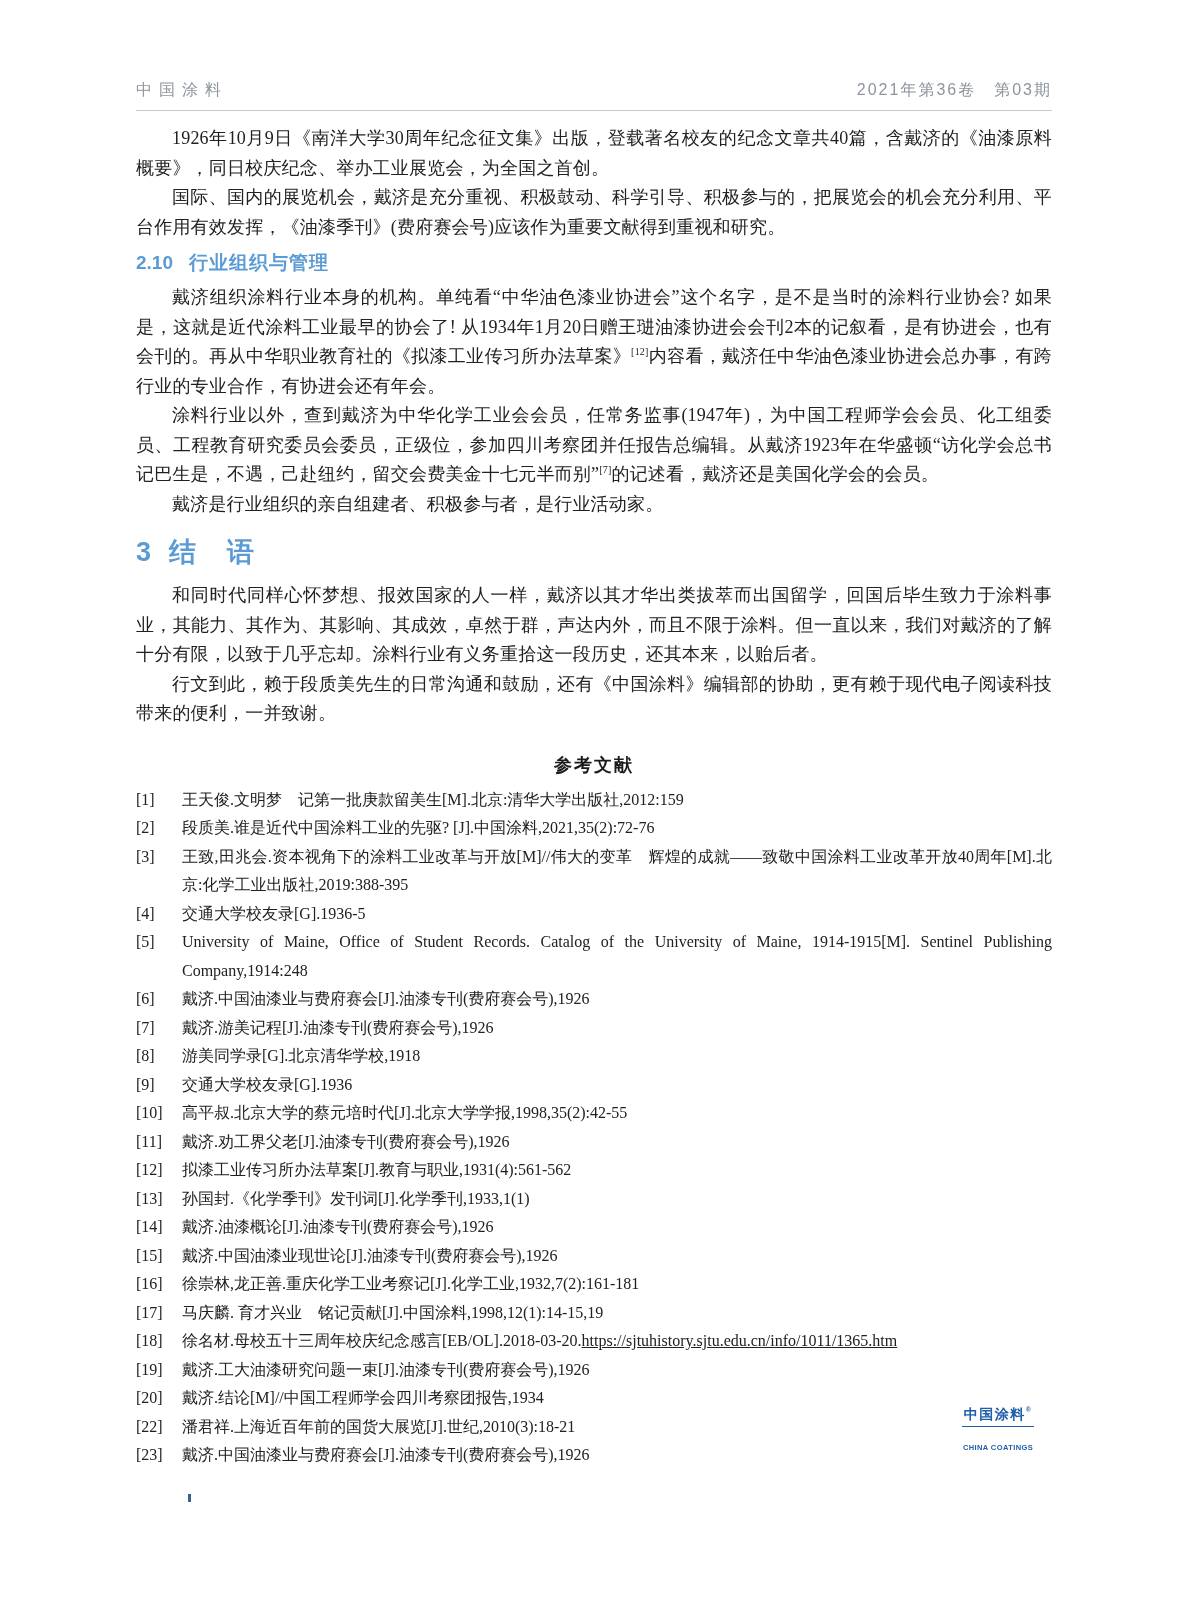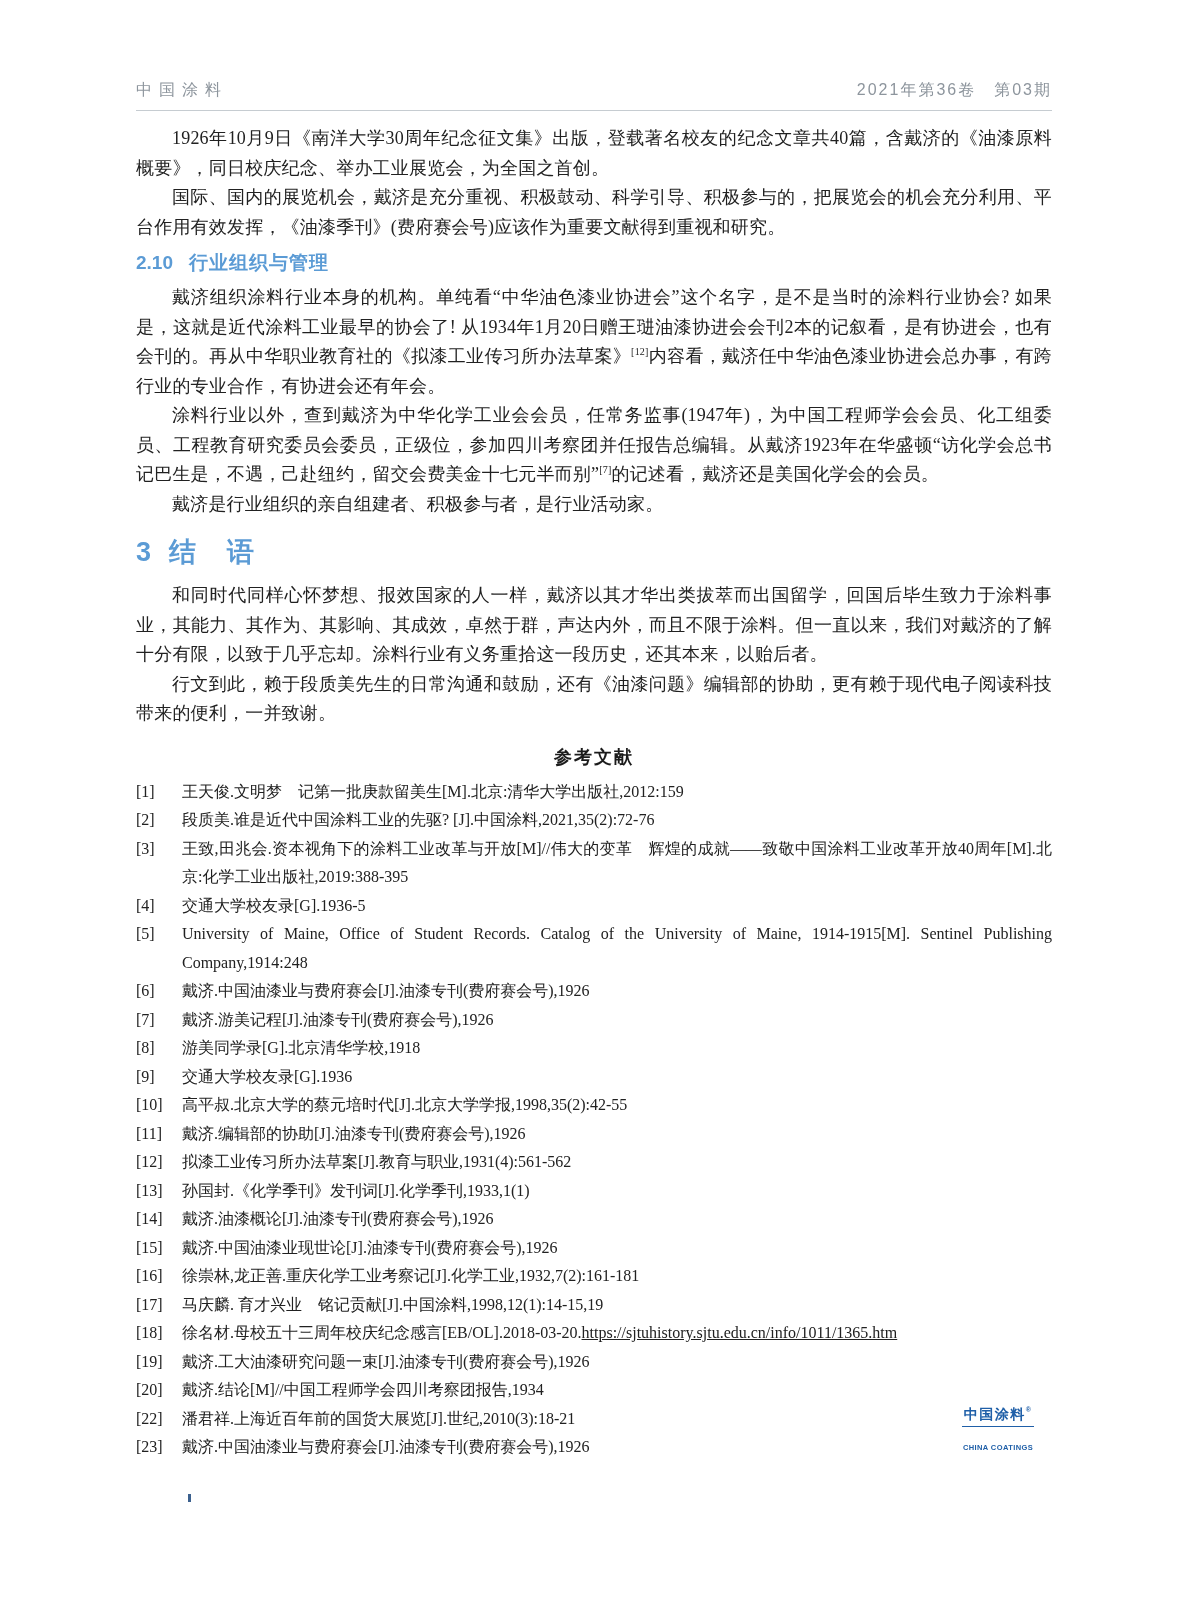--- a/index.html
+++ b/index.html
@@ -36,21 +36,21 @@
   }
   .h-sub .sec-no { margin-right:16px; letter-spacing:0; }
   .h-main {
     margin:15px 0 11px; color:#5b9bd5;
     font-family:"Liberation Sans","DejaVu Sans",sans-serif;
     font-size:27px; font-weight:bold; letter-spacing:2px;
   }
   .h-main .sec-no { margin-right:18px; letter-spacing:0; }
 
   .refs-heading {
-    margin:16px 0 9px; text-align:center;
+    margin:24px 0 9px; text-align:center;
     font-family:"Liberation Sans","DejaVu Sans",sans-serif;
     font-size:18px; font-weight:bold; letter-spacing:2px; color:#1b1b1b;
   }
   .ref-row { display:flex; font-size:16px; line-height:28.5px; }
   .ref-id  { flex:none; width:46px; }
   .ref-text{ flex:1; text-align:justify; }
   .ref-url { color:inherit; text-decoration:underline; word-break:break-all; }
 
   
   .page-foot {
@@ -108,21 +108,21 @@
         <p class="para">戴济组织涂料行业本身的机构。单纯看“中华油色漆业协进会”这个名字，是不是当时的涂料行业协会? 如果是，这就是近代涂料工业最早的协会了! 从1934年1月20日赠王琎油漆协进会会刊2本的记叙看，是有协进会，也有会刊的。再从中华职业教育社的《拟漆工业传习所办法草案》<sup>[12]</sup>内容看，戴济任中华油色漆业协进会总办事，有跨行业的专业合作，有协进会还有年会。</p>
         <p class="para">涂料行业以外，查到戴济为中华化学工业会会员，任常务监事(1947年)，为中国工程师学会会员、化工组委员、工程教育研究委员会委员，正级位，参加四川考察团并任报告总编辑。从戴济1923年在华盛顿“访化学会总书记巴生是，不遇，己赴纽约，留交会费美金十七元半而别”<sup>[7]</sup>的记述看，戴济还是美国化学会的会员。</p>
         <p class="para">戴济是行业组织的亲自组建者、积极参与者，是行业活动家。</p>
       </div>
 
     <h1 class="h-main">
       <span class="sec-no">3</span><span>结　语</span>
     </h1>
     <div id="s3-paras">
         <p class="para">和同时代同样心怀梦想、报效国家的人一样，戴济以其才华出类拔萃而出国留学，回国后毕生致力于涂料事业，其能力、其作为、其影响、其成效，卓然于群，声达内外，而且不限于涂料。但一直以来，我们对戴济的了解十分有限，以致于几乎忘却。涂料行业有义务重拾这一段历史，还其本来，以贻后者。</p>
-        <p class="para">行文到此，赖于段质美先生的日常沟通和鼓励，还有《油漆问题》编辑部的协助，更有赖于现代电子阅读科技带来的便利，一并致谢。</p>
+        <p class="para">行文到此，赖于段质美先生的日常沟通和鼓励，还有《中国涂料》编辑部的协助，更有赖于现代电子阅读科技带来的便利，一并致谢。</p>
       </div>
 
     <h3 class="refs-heading">参考文献</h3>
     <div id="refs">
         <div class="ref-row">
           <span class="ref-id">[1]</span>
           <div class="ref-text">王天俊.文明梦　记第一批庚款留美生[M].北京:清华大学出版社,2012:159</div>
         </div>
         <div class="ref-row">
           <span class="ref-id">[2]</span>
@@ -155,21 +155,21 @@
         <div class="ref-row">
           <span class="ref-id">[9]</span>
           <div class="ref-text">交通大学校友录[G].1936</div>
         </div>
         <div class="ref-row">
           <span class="ref-id">[10]</span>
           <div class="ref-text">高平叔.北京大学的蔡元培时代[J].北京大学学报,1998,35(2):42-55</div>
         </div>
         <div class="ref-row">
           <span class="ref-id">[11]</span>
-          <div class="ref-text">戴济.编辑部的协助[J].油漆专刊(费府赛会号),1926</div>
+          <div class="ref-text">戴济.劝工界父老[J].油漆专刊(费府赛会号),1926</div>
         </div>
         <div class="ref-row">
           <span class="ref-id">[12]</span>
           <div class="ref-text">拟漆工业传习所办法草案[J].教育与职业,1931(4):561-562</div>
         </div>
         <div class="ref-row">
           <span class="ref-id">[13]</span>
           <div class="ref-text">孙国封.《化学季刊》发刊词[J].化学季刊,1933,1(1)</div>
         </div>
         <div class="ref-row">

